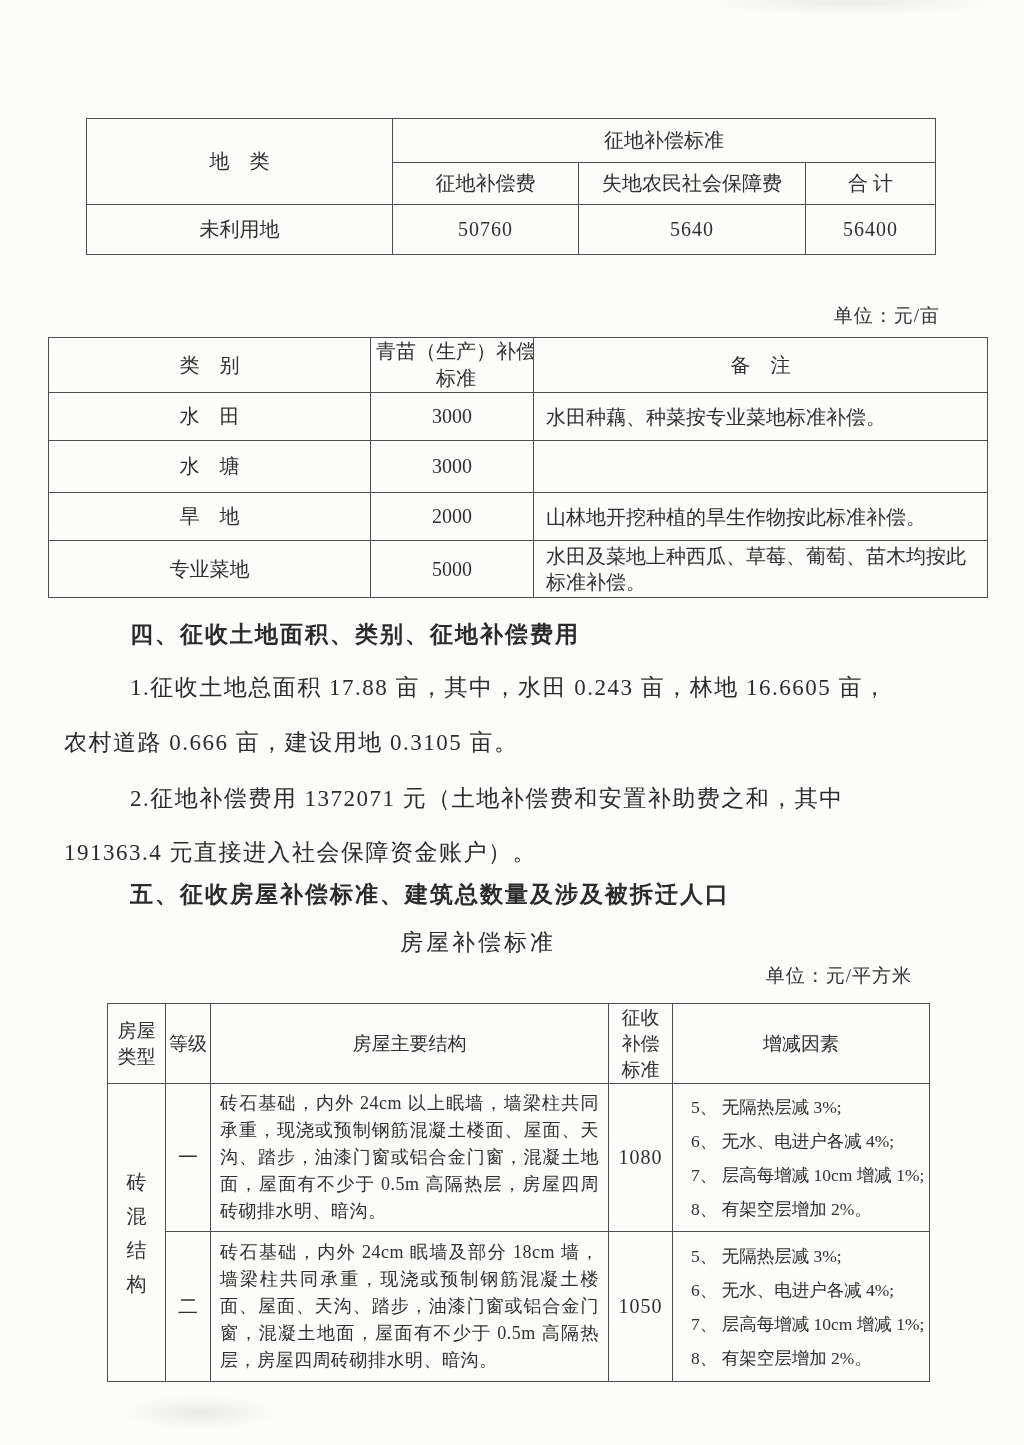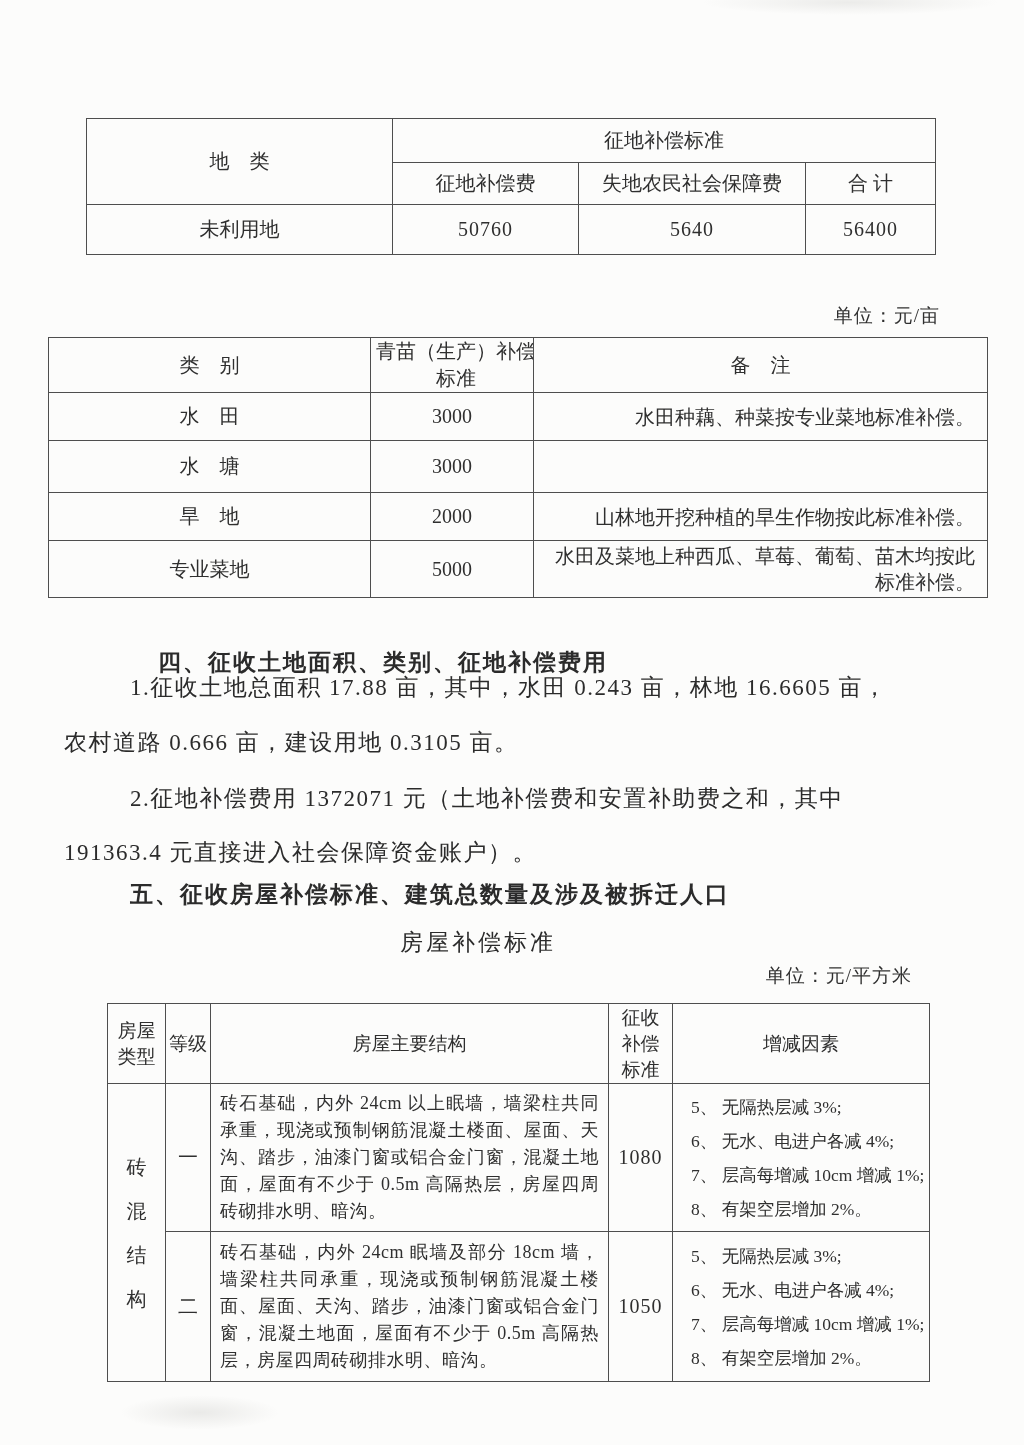--- a/index.html
+++ b/index.html
@@ -30,33 +30,33 @@
   #t1{left:86px;top:118px;width:849px;font-size:20px;}
   #t1 .num{font-size:20px;letter-spacing:1px;}
   
   .unit{
     position:absolute;font-size:19px;color:#2f2f2f;letter-spacing:1px;
   }
   #unit1{right:84px;top:303px;}
   #unit2{right:112px;top:963px;text-align:center;}
   
   #t2{left:48px;top:337px;width:939px;font-size:20px;}
-  #t2 td.remark{text-align:right;padding:2px 12px;line-height:26px;}
+  #t2 td.remark{text-align:left;padding:2px 12px;line-height:26px;}
   #t2 .hdr-wrap{width:170px;margin:0 auto;line-height:27px;}
   
   .bodyline{
     position:absolute;font-size:23px;line-height:30px;color:#2b2b2b;
     letter-spacing:1.5px;white-space:nowrap;
   }
   .heading{font-weight:bold;letter-spacing:2px;}
   #subtitle{left:12px;width:932px;text-align:center;letter-spacing:3px;}
   
   #t3{left:107px;top:1003px;width:822px;font-size:19px;}
   #t3 .stack2{width:2.15em;margin:0 auto;word-break:break-all;line-height:26px;}
-  #t3 .stack1{width:1.15em;margin:0 auto;word-break:break-all;line-height:44px;font-size:20px;}
+  #t3 .stack1{width:1.15em;margin:0 auto;word-break:break-all;line-height:34px;font-size:20px;}
   #t3 td.structure{
     text-align:justify;padding:6px 9px;font-size:18px;line-height:27px;
     letter-spacing:0.5px;
   }
   #t3 .std{font-size:20px;letter-spacing:1px;}
   #t3 td.factors{text-align:left;padding:4px 6px 4px 18px;}
   #t3 .factor-line{font-size:17.5px;line-height:34px;white-space:nowrap;}
   .grade{font-size:20px;}
 </style>
 </head>
@@ -125,21 +125,21 @@
       <td class="remark">山林地开挖种植的旱生作物按此标准补偿。</td>
     </tr>
     <tr style="height:57px">
       <td>专业菜地</td>
       <td>5000</td>
       <td class="remark">水田及菜地上种西瓜、草莓、葡萄、苗木均按此标准补偿。</td>
     </tr>
   </tbody>
     </table>
 
-  <div class="bodyline heading" style="left:130px;top:648px;margin-left:28px;">四、征收土地面积、类别、征地补偿费用</div>
+  <div class="bodyline heading" style="left:130px;top:620px;">四、征收土地面积、类别、征地补偿费用</div>
   <div class="bodyline" style="left:130px;top:673px;">1.征收土地总面积 17.88 亩，其中，水田 0.243 亩，林地 16.6605 亩，</div>
   <div class="bodyline" style="left:64px;top:728px;text-align:right;">农村道路 0.666 亩，建设用地 0.3105 亩。</div>
   <div class="bodyline" style="left:130px;top:784px;">2.征地补偿费用 1372071 元（土地补偿费和安置补助费之和，其中</div>
   <div class="bodyline" style="left:64px;top:838px;">191363.4 元直接进入社会保障资金账户）。</div>
 
   <div class="bodyline heading" style="left:130px;top:880px;">五、征收房屋补偿标准、建筑总数量及涉及被拆迁人口</div>
   <div class="bodyline" id="subtitle" style="top:928px;">房屋补偿标准</div>
   <div class="unit" id="unit2">单位：元/平方米</div>
 
   <table id="t3">

